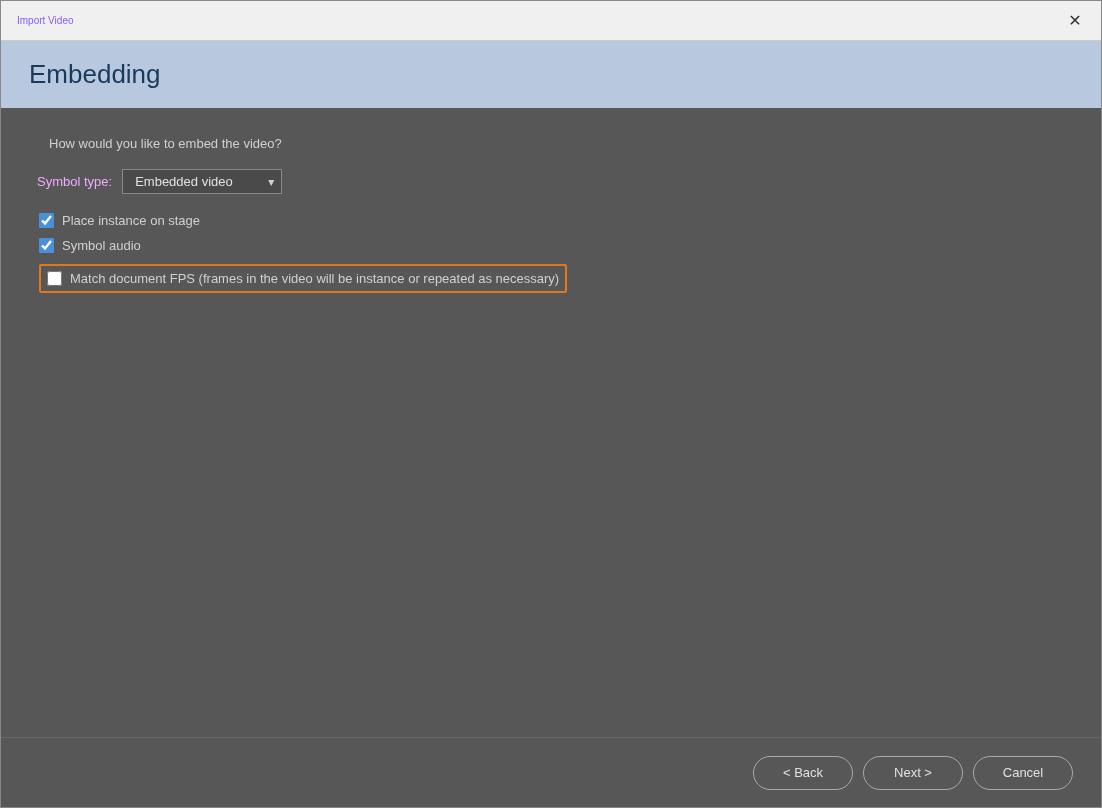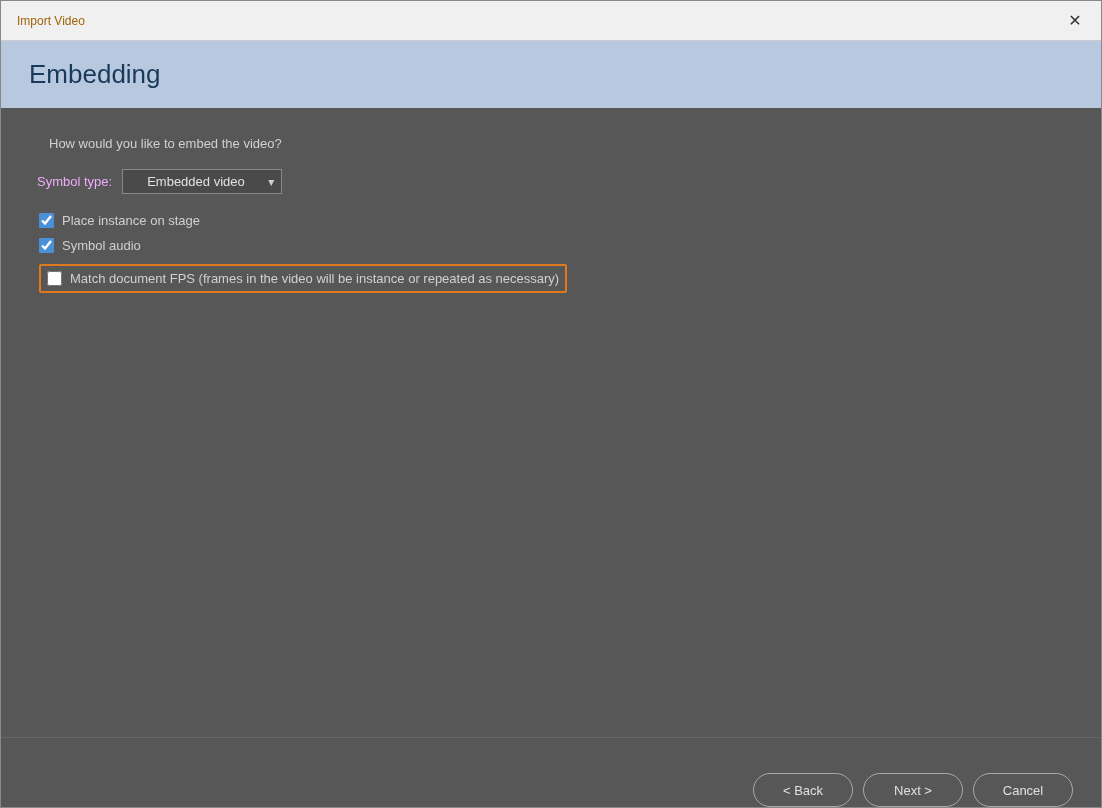--- a/index.html
+++ b/index.html
@@ -24,22 +24,22 @@
     .title-bar {
       background: #f0f0f0;
       height: 40px;
       display: flex;
       align-items: center;
       justify-content: space-between;
       padding: 0 12px 0 16px;
       border-bottom: 1px solid #ccc;
     }
     .title-bar-title {
-      font-size: 12px;
-      color: #a16207;
+      font-size: 10px;
+      color: #8b5cf6;
       font-weight: 400;
     }
     .close-btn {
       width: 28px;
       height: 28px;
       background: none;
       border: none;
       cursor: pointer;
       font-size: 16px;
       color: #333;
@@ -76,21 +76,21 @@
     .symbol-type-label {
       color: #f0abfc;
       font-size: 13px;
       margin-right: 10px;
       white-space: nowrap;
     }
     .symbol-type-select {
       background: #4a4a4a;
       color: #e0e0e0;
       border: 1px solid #888;
-      padding: 4px 24px;
+      padding: 4px 12px;
       font-size: 13px;
       appearance: none;
       -webkit-appearance: none;
       cursor: pointer;
       width: 160px;
       position: relative;
     }
     .select-wrapper {
       position: relative;
       display: inline-block;
@@ -146,21 +146,21 @@
     }
     .fps-row label {
       color: #d0d0d0;
       font-size: 13px;
       cursor: pointer;
     }
     .footer {
       height: 70px;
       background: #575757;
       display: flex;
-      align-items: flex-end;
+      align-items: center;
       justify-content: flex-end;
       padding: 0 28px;
       gap: 10px;
       border-top: 1px solid #666;
     }
     .footer-btn {
       min-width: 100px;
       height: 34px;
       border-radius: 17px;
       border: 1px solid #aaa;

